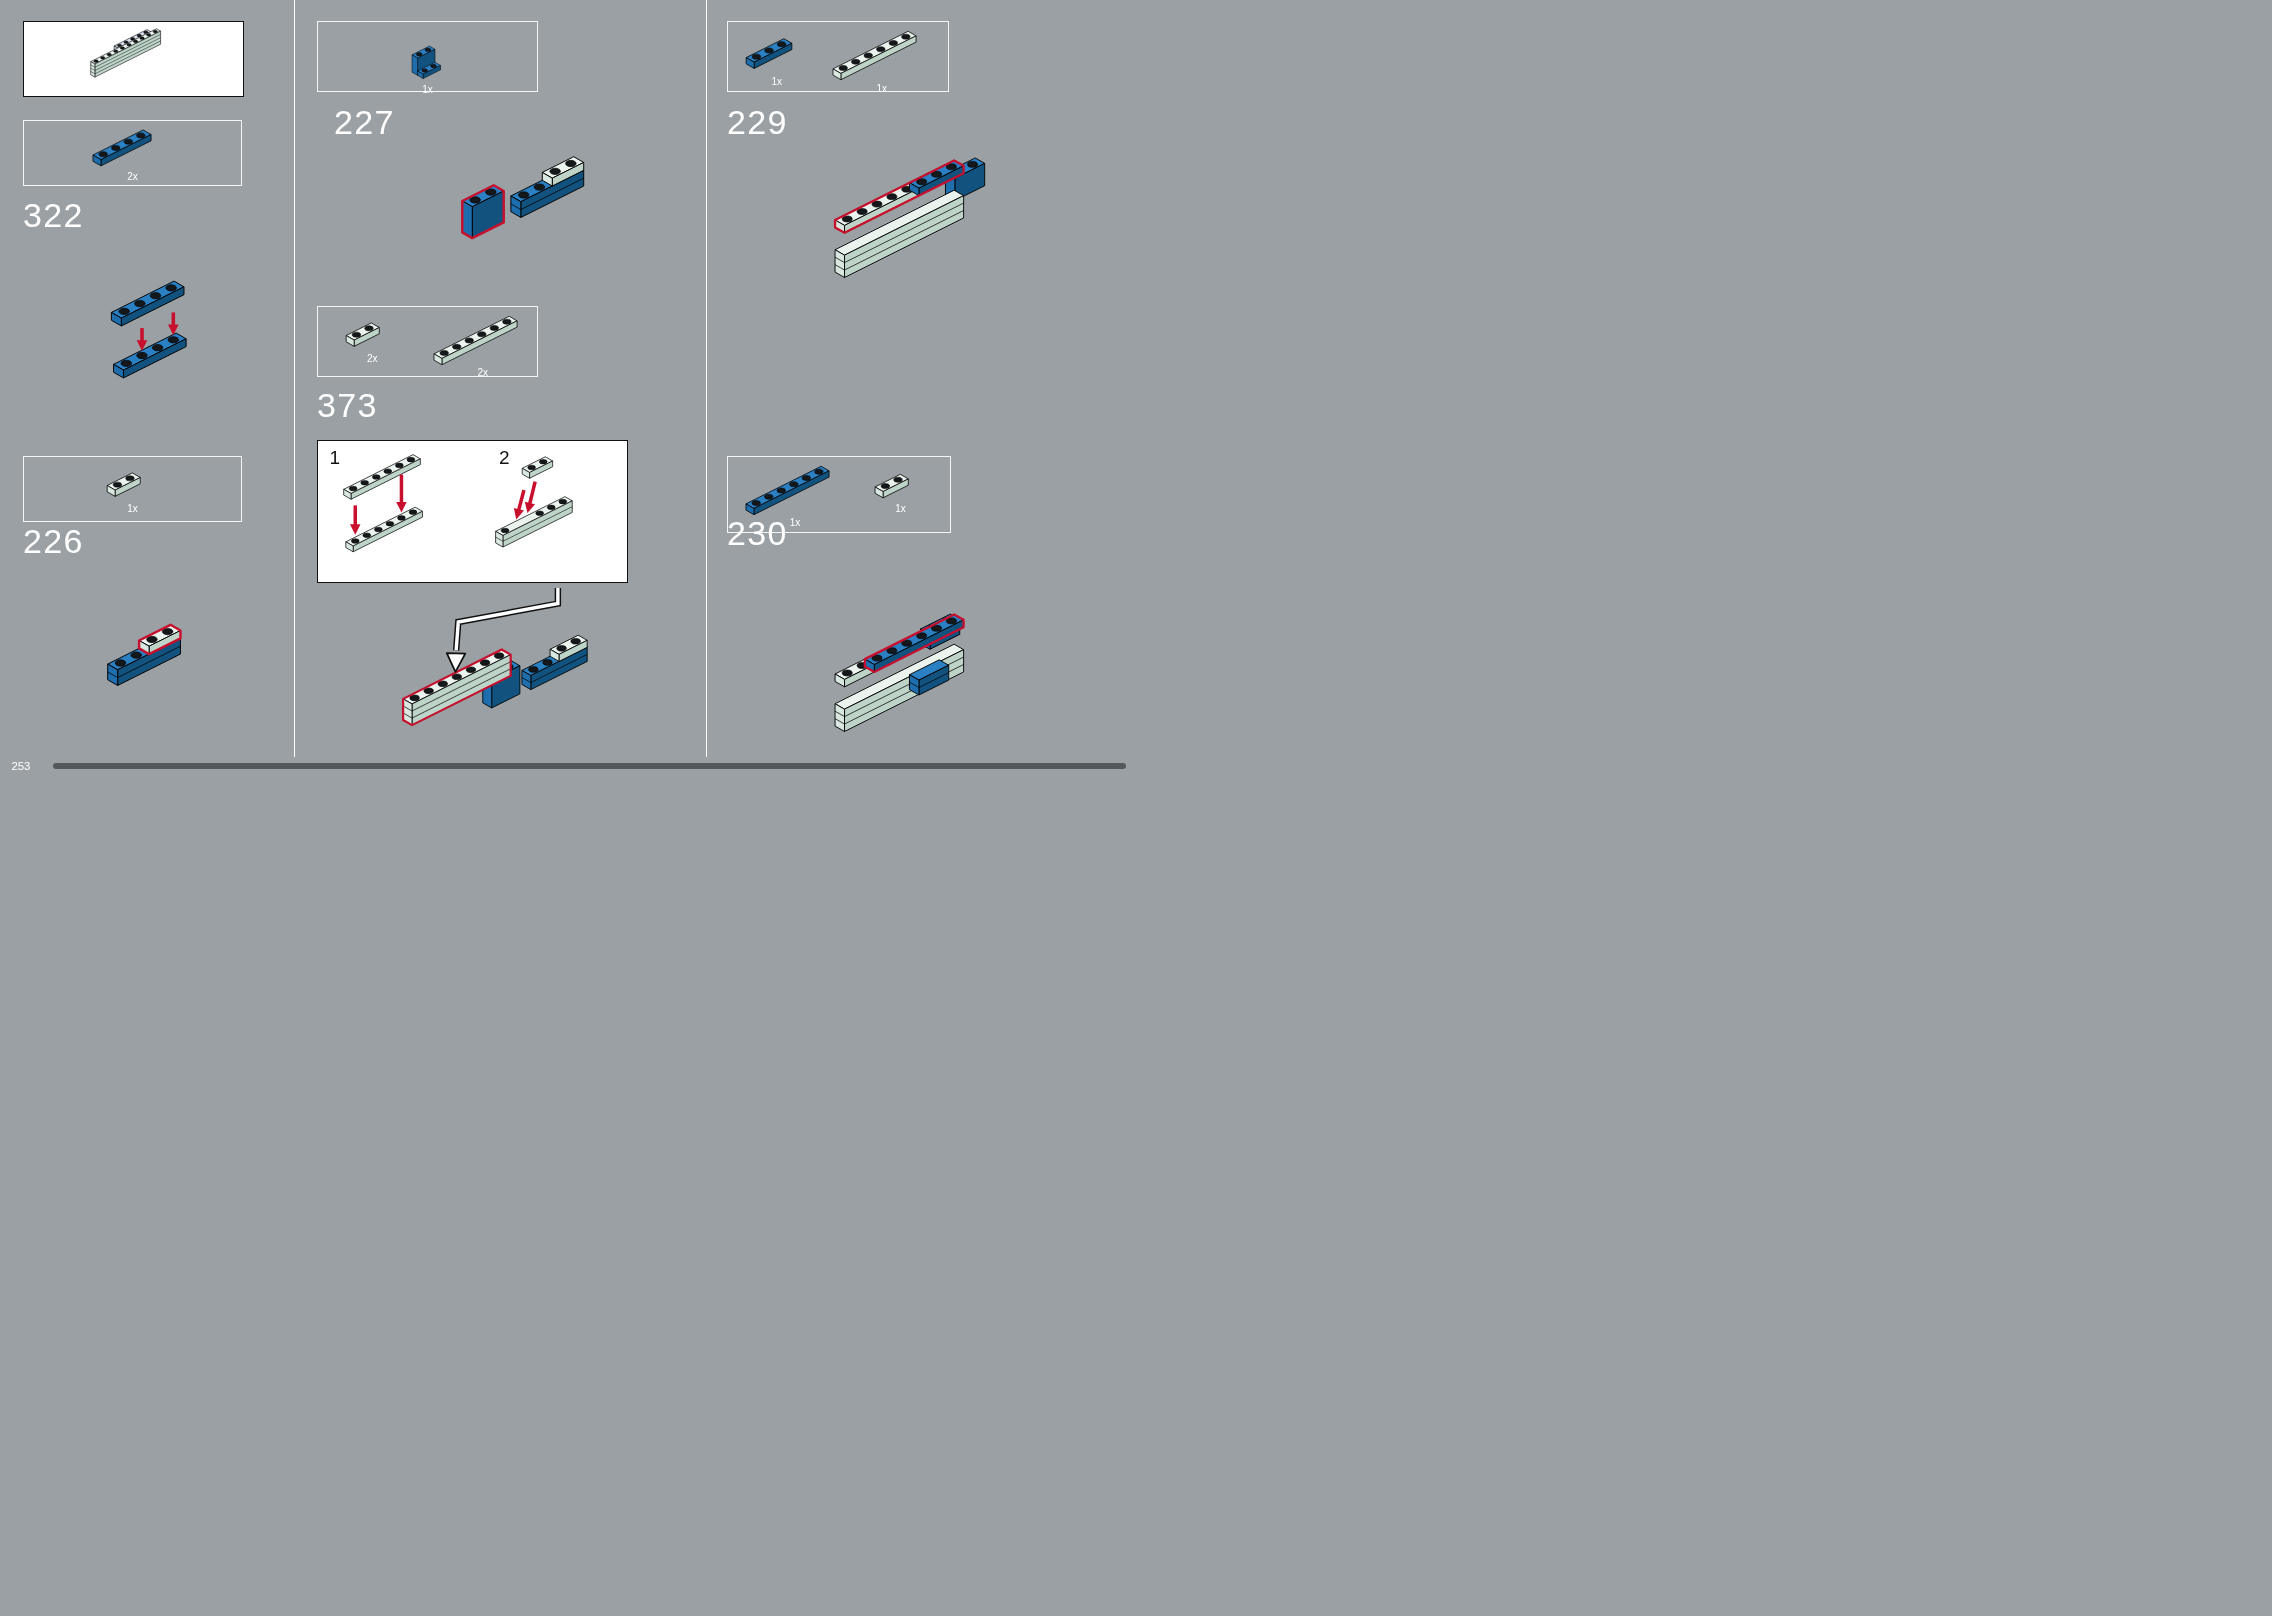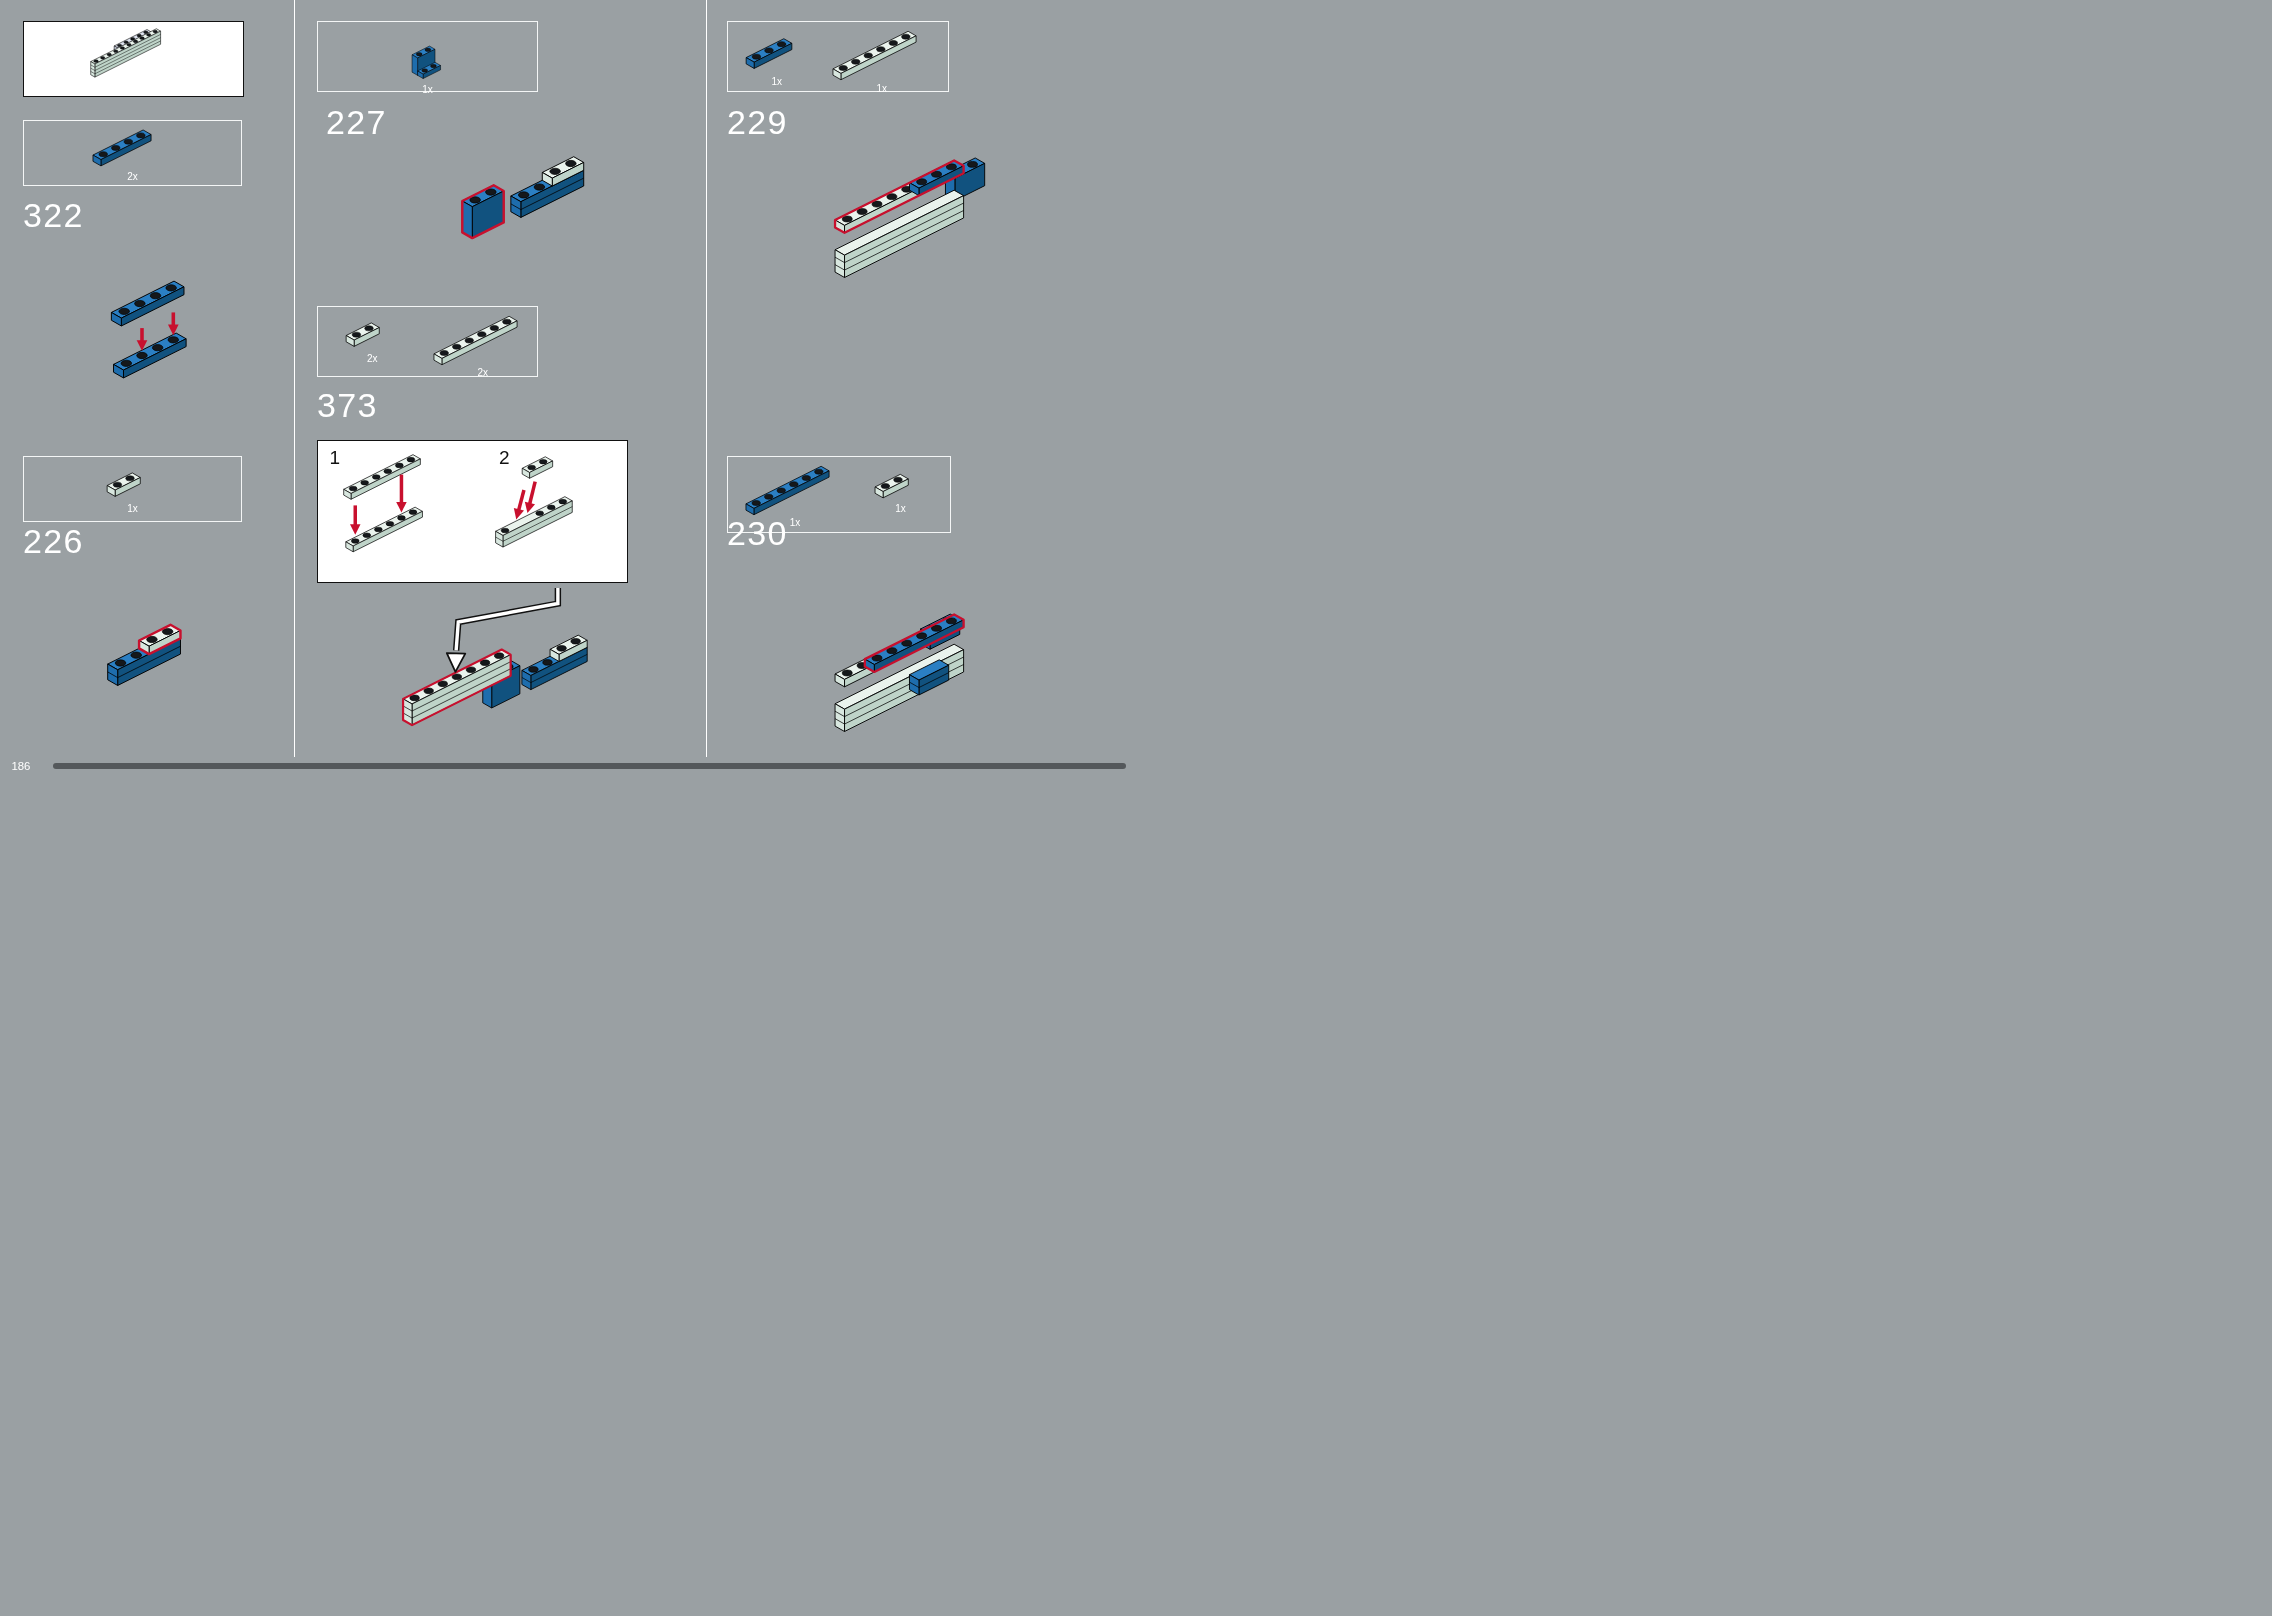--- a/index.html
+++ b/index.html
@@ -138,21 +138,21 @@
           <ellipse cx="70.60000000000001" cy="37.7" rx="4.44" ry="2.64" fill="#15181b" stroke="#000000" stroke-width="0.567"></ellipse>
           <polygon points="55.00,69.80 81.40,56.60 89.80,61.40 63.40,74.60" fill="#2b7fc3" stroke="#000000" stroke-width="0.81" stroke-linejoin="round"></polygon>
           <polygon points="63.40,74.60 89.80,61.40 89.80,68.00 63.40,81.20" fill="#11527f" stroke="#000000" stroke-width="0.81" stroke-linejoin="round"></polygon>
           <polygon points="55.00,69.80 63.40,74.60 63.40,81.20 55.00,76.40" fill="#1e6dad" stroke="#000000" stroke-width="0.81" stroke-linejoin="round"></polygon>
           <ellipse cx="65.8" cy="68.9" rx="4.44" ry="2.64" fill="#15181b" stroke="#000000" stroke-width="0.567"></ellipse>
           <ellipse cx="79" cy="62.3" rx="4.44" ry="2.64" fill="#15181b" stroke="#000000" stroke-width="0.567"></ellipse>
         </svg>
       <div class="qty">1x</div>
     </div>
   </div>
-  <div class="stepnum" style="left:326px;top:105px;">227</div>
+  <div class="stepnum" style="left:334px;top:105px;">227</div>
   <svg class="illus" style="left:428px;top:141px;" width="200" height="100" viewBox="0 0 280 140">
       <polygon points="116.00,77.00 204.00,33.00 218.00,41.00 130.00,85.00" fill="#2b7fc3" stroke="#000000" stroke-width="1.35" stroke-linejoin="round"></polygon>
       <polygon points="130.00,85.00 218.00,41.00 218.00,63.00 130.00,107.00" fill="#11527f" stroke="#000000" stroke-width="1.35" stroke-linejoin="round"></polygon>
       <polygon points="116.00,77.00 130.00,85.00 130.00,107.00 116.00,99.00" fill="#1e6dad" stroke="#000000" stroke-width="1.35" stroke-linejoin="round"></polygon>
       <line x1="130" y1="96" x2="218" y2="52" stroke="#000000" stroke-width="1.08"></line>
       <line x1="116" y1="88" x2="130" y2="96" stroke="#000000" stroke-width="1.08"></line>
       <ellipse cx="134" cy="75.5" rx="7.4" ry="4.4" fill="#15181b" stroke="#000000" stroke-width="0.945"></ellipse>
       <ellipse cx="156" cy="64.5" rx="7.4" ry="4.4" fill="#15181b" stroke="#000000" stroke-width="0.945"></ellipse>
       <polygon points="160.00,44.00 204.00,22.00 218.00,30.00 174.00,52.00" fill="#eaf3ed" stroke="#000000" stroke-width="1.35" stroke-linejoin="round"></polygon>
       <polygon points="174.00,52.00 218.00,30.00 218.00,41.00 174.00,63.00" fill="#bfd4c9" stroke="#000000" stroke-width="1.35" stroke-linejoin="round"></polygon>
@@ -395,17 +395,17 @@
       <polygon points="113.50,89.70 126.80,97.30 126.80,107.75 113.50,100.15" fill="#1e6dad" stroke="#000000" stroke-width="1.2825" stroke-linejoin="round"></polygon>
       <ellipse cx="130.6" cy="88.275" rx="7.03" ry="4.18" fill="#15181b" stroke="#000000" stroke-width="0.8977499999999999"></ellipse>
       <ellipse cx="151.5" cy="77.825" rx="7.03" ry="4.18" fill="#15181b" stroke="#000000" stroke-width="0.8977499999999999"></ellipse>
       <ellipse cx="172.4" cy="67.375" rx="7.03" ry="4.18" fill="#15181b" stroke="#000000" stroke-width="0.8977499999999999"></ellipse>
       <ellipse cx="193.29999999999998" cy="56.925000000000004" rx="7.03" ry="4.18" fill="#15181b" stroke="#000000" stroke-width="0.8977499999999999"></ellipse>
       <ellipse cx="214.20000000000002" cy="46.475" rx="7.03" ry="4.18" fill="#15181b" stroke="#000000" stroke-width="0.8977499999999999"></ellipse>
       <ellipse cx="235.1" cy="36.025000000000006" rx="7.03" ry="4.18" fill="#15181b" stroke="#000000" stroke-width="0.8977499999999999"></ellipse>
       <polygon points="113.50,89.70 238.90,27.00 252.20,34.60 252.20,45.05 126.80,107.75 113.50,100.15" fill="none" stroke="#c8102e" stroke-width="3.23" stroke-linejoin="round"></polygon>
     </svg>
 
-  <div class="pagenum">186</div>
+  <div class="pagenum">253</div>
   <div class="progress"></div>
 
 </div>
 
 
 </body></html>

